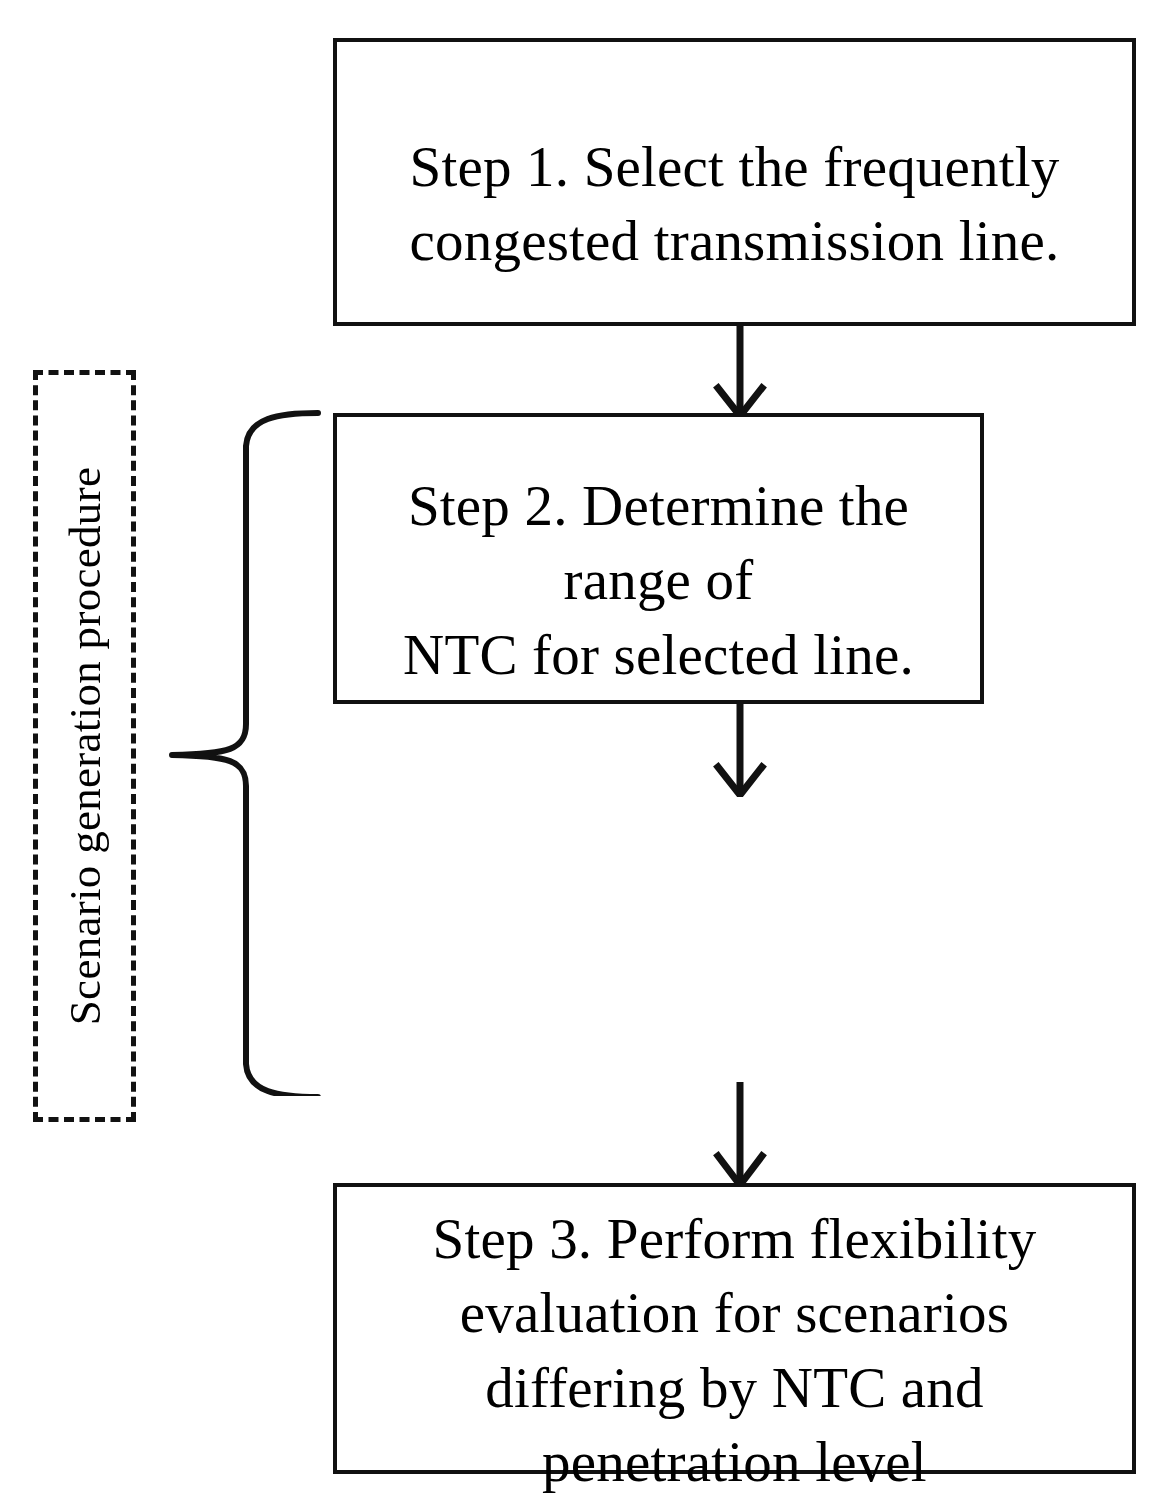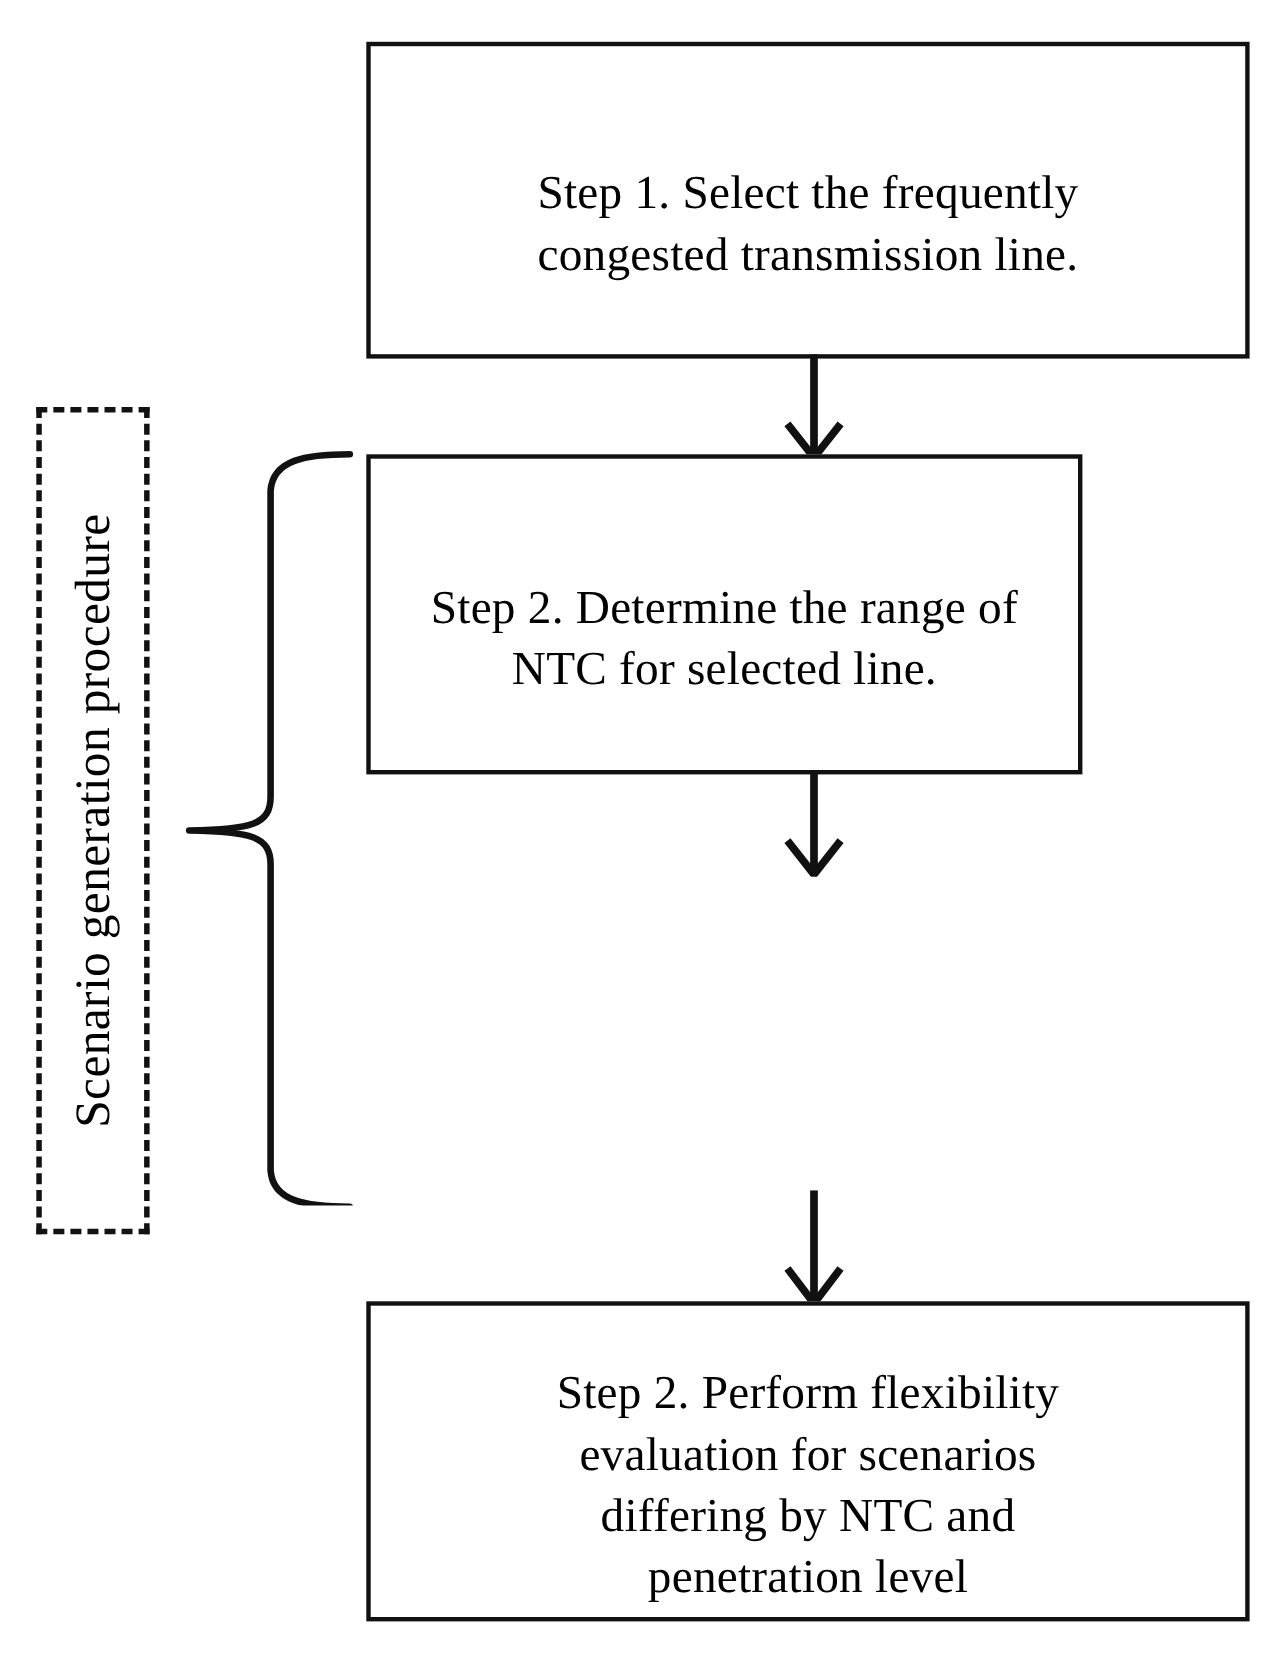--- a/index.html
+++ b/index.html
@@ -29,21 +29,21 @@
     display: flex;
     align-items: center;
     justify-content: center;
     text-align: center;
   }
   .step-text {
     display: block;
     width: 100%;
     padding: 0 24px;
     box-sizing: border-box;
-    font-size: 43px;
+    font-size: 57px;
     line-height: 1.30;
     letter-spacing: 0.2px;
     white-space: pre-line;
     margin-top: 44px;
   }
 
   #step-1 { left: 333px; top: 38px;   width: 803px; height: 288px; }
   #step-2 { left: 333px; top: 413px;  width: 651px; height: 291px; }
   #step-3 { left: 333px; top: 793px;  width: 803px; height: 293px; }
   #step-4 { left: 333px; top: 1183px; width: 803px; height: 291px; }
@@ -137,19 +137,19 @@
 
 
   <div class="connector" id="connector-3-4">
     <svg viewBox="0 0 100 105" width="100" height="105">
       <line x1="50" y1="0" x2="50" y2="101" stroke="#111111" stroke-width="7"></line>
       <polyline points="28,74 50,103 72,74" fill="none" stroke="#111111" stroke-width="7" stroke-linecap="square" stroke-linejoin="miter"></polyline>
     </svg>
   </div>
 
   <div class="step-box" id="step-4">
-    <span class="step-text">Step 2. Perform flexibility
+    <span class="step-text">Step 3. Perform flexibility
 evaluation for scenarios
 differing by NTC and
 penetration level</span>
   </div>
 
 </div>
 
 </body></html>

